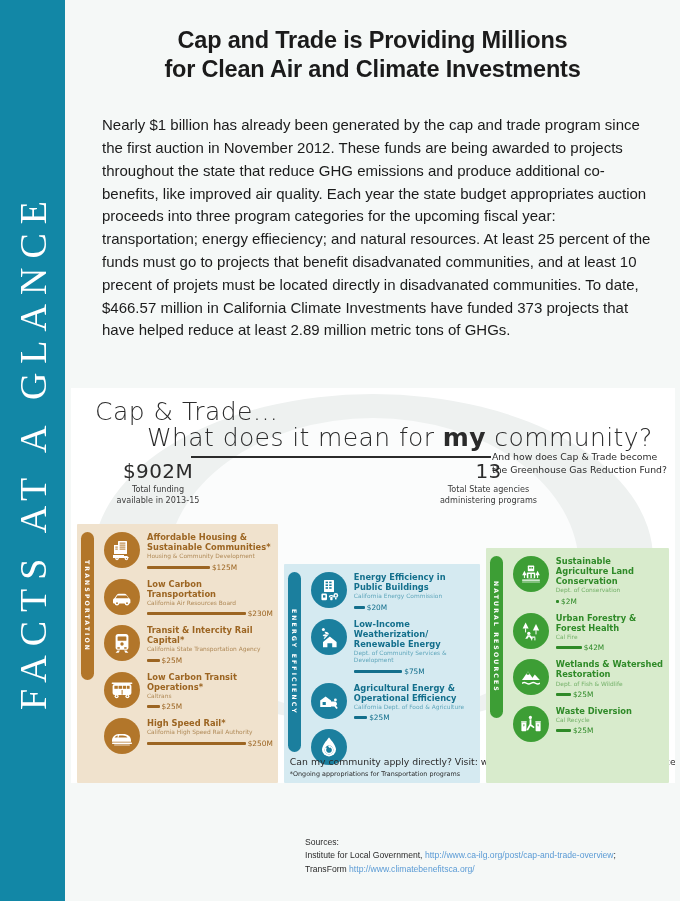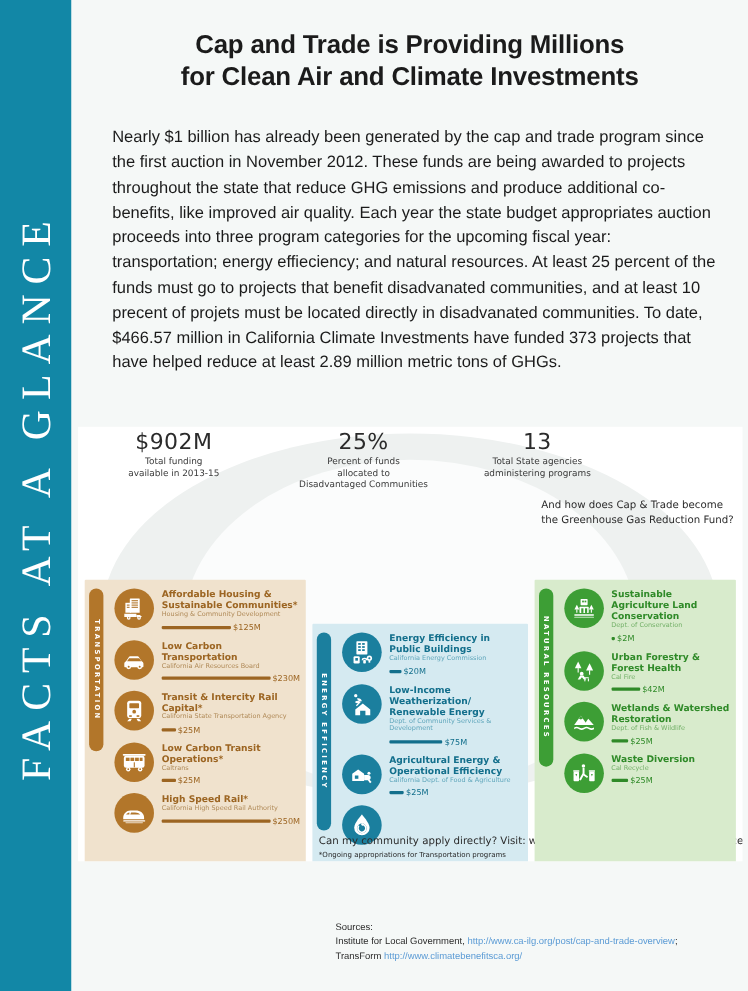--- a/index.html
+++ b/index.html
@@ -29,20 +29,21 @@
     letter-spacing: 9px;
     font-weight: 400;
   }
 
   
   #main {
     position: absolute;
     left: 65px; top: 0;
     width: 615px; height: 901px;
     background: #f5f8f7;
+    border-radius: 21px;
   }
 
   
   #page-title {
     padding: 26px 18px 0 18px;
     text-align: center;
     font-size: 23.5px;
     font-weight: bold;
     line-height: 1.24;
     color: #1b1b1b;
@@ -152,21 +153,21 @@
     gap: 6px;
     padding: 0 6px;
   }
   .col {
     position: relative;
     border-radius: 1px;
     padding: 7px 5px 6px 5px;
   }
   .col.transport { width: 205px; background: #f0e2cd; }
   .col.energy    { width: 200px; background: #d5eaf1; margin-top: 40px; }
-  .col.natural   { width: 187px; background: #d8ebcc; }
+  .col.natural   { width: 187px; background: #d8ebcc; margin-top: 24px; }
 
   .col-tab {
     position: absolute;
     left: 4px; top: 8px;
     width: 13px;
     border-radius: 7px;
     display: flex;
     align-items: center;
     justify-content: center;
     padding: 5px 0;
@@ -280,35 +281,32 @@
     <span class="ln">for Clean Air and Climate Investments</span>
   </div>
 
   <p id="intro">Nearly $1 billion has already been generated by the cap and trade program since the first auction in November 2012. These funds are being awarded to projects throughout the state that reduce GHG emissions and produce additional co-benefits, like improved air quality. Each year the state budget appropriates auction proceeds into three program categories for the upcoming fiscal year: transportation; energy effieciency; and natural resources. At least 25 percent of the funds must go to projects that benefit disadvanated communities, and at least 10 precent of projets must be located directly in disadvanated communities. To date, $466.57 million in California Climate Investments have funded 373 projects that have helped reduce at least 2.89 million metric tons of GHGs.</p>
 
   <div id="infographic">
     <div class="arc" id="arc1"></div>
     <div class="arc" id="arc2"></div>
 
     <div id="ig-inner">
+      <div id="ig-head">
+        <div id="ig-title1">Cap &amp; Trade...</div>
+        <div id="ig-title2"><span>What does it mean for </span><b>my</b><span> community?</span></div>
+        <div id="ig-rule"></div>
+      </div>
 
       <div id="stats">
         <div class="stat" id="stat-1">
           <div class="num">$902M</div>
           <div class="cap">
             <div>Total funding</div>
             <div>available in 2013-15</div>
-          </div>
-        </div>
-        <div class="stat" id="stat-2">
-          <div class="num">25%</div>
-          <div class="cap">
-            <div>Percent of funds</div>
-            <div>allocated to</div>
-            <div>Disadvantaged Communities</div>
           </div>
         </div>
         <div class="stat" id="stat-3">
           <div class="num">13</div>
           <div class="cap">
             <div>Total State agencies</div>
             <div>administering programs</div>
           </div>
         </div>
       </div>

